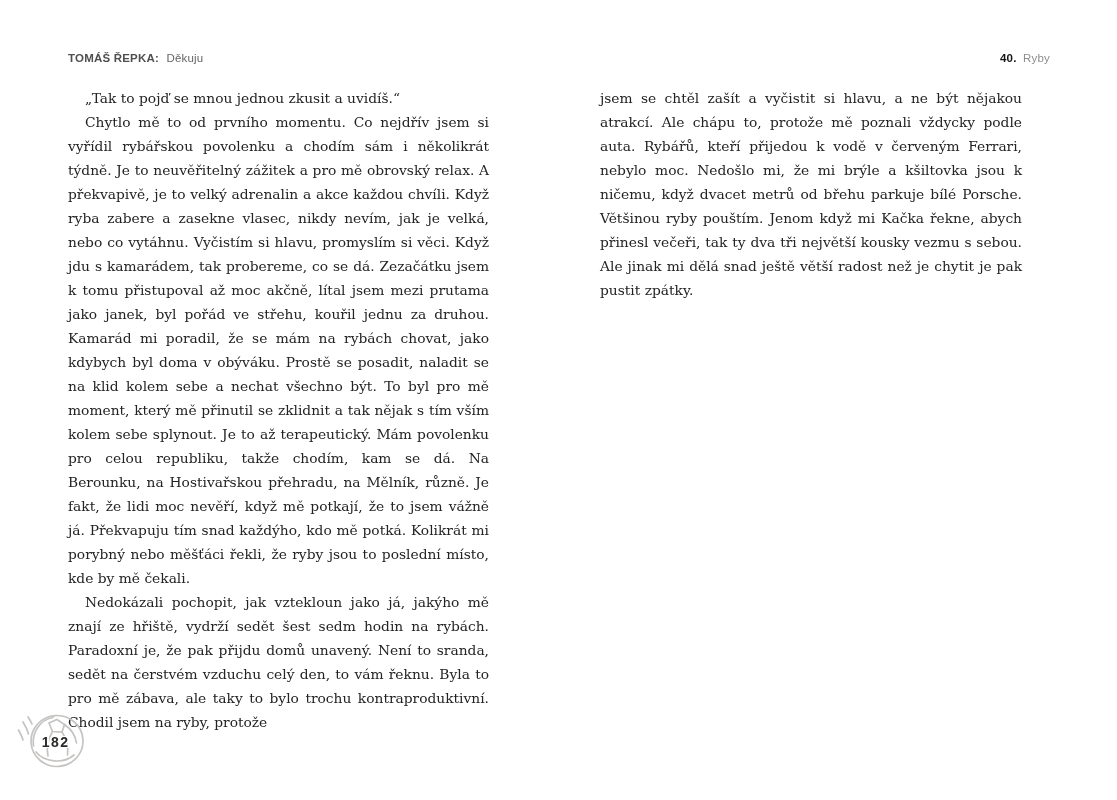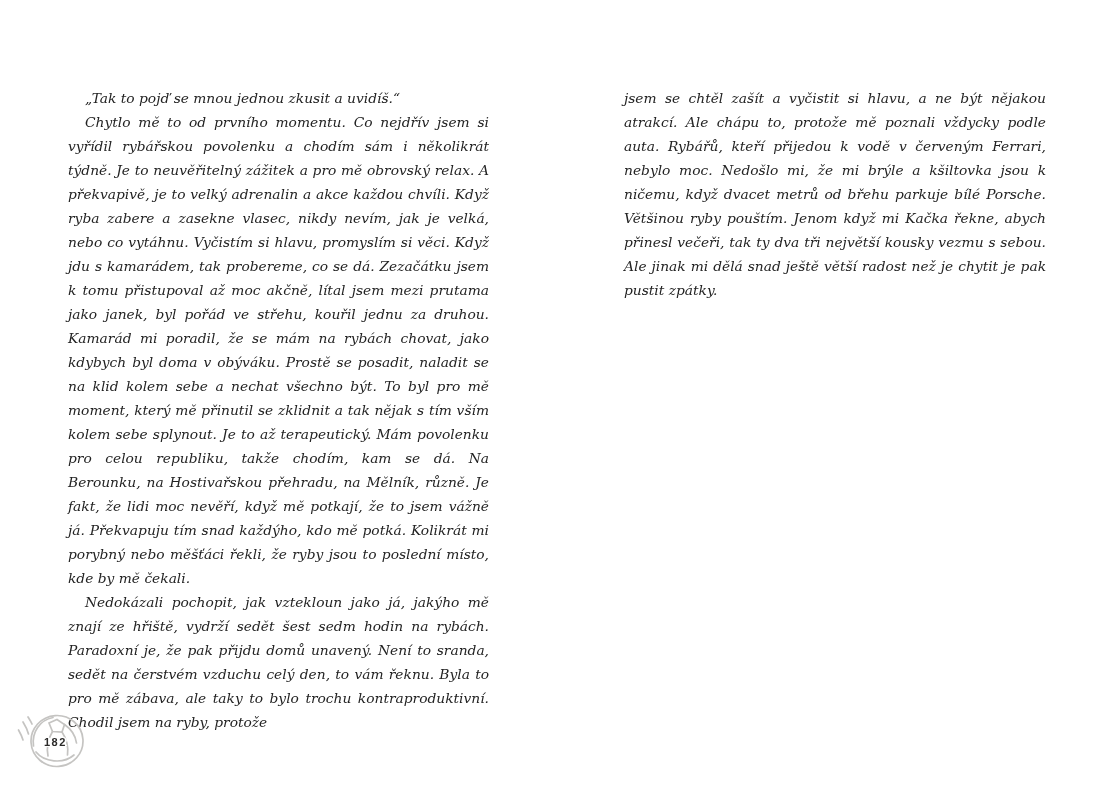--- a/index.html
+++ b/index.html
@@ -27,29 +27,28 @@
   }
   .header-left .author { font-weight: 700; color: #4f4f4f; }
   .header-left .book-title { font-weight: 400; color: #666666; margin-left: 4px; }
   .header-right .chapter-num { font-weight: 700; color: #151515; }
   .header-right .chapter-title { font-weight: 400; color: #8d8d8d; margin-left: 3px; }
   .col {
     position: absolute;
     top: 86px;
   }
   .col-left  { left: 68px;  width: 421px; }
-  .col-right { left: 624px; width: 422px; }
+  .col-right { left: 600px; width: 422px; }
   .para {
     margin: 0;
     font-size: 13.8px;
     line-height: 24px;
     text-align: justify;
     color: #232323;
     hyphens: none;
-    font-style: italic;
   }
   .para.indent { text-indent: 17px; }
   .page-badge {
     position: absolute;
     left: 16px;
     top: 710px;
     width: 76px;
     height: 64px;
   }
   .page-badge svg {
@@ -57,34 +56,44 @@
     left: 0; top: 0;
     width: 100%; height: 100%;
   }
   .page-num {
     position: absolute;
     left: 50%;
     top: 50%;
     transform: translate(-44%, -52%);
     font-family: "Liberation Sans", sans-serif;
     font-weight: 700;
-    font-size: 11px;
+    font-size: 14px;
     letter-spacing: 1.5px;
     color: #2b2a29;
     text-shadow:
       -1px -1px 0 #fff, 1px -1px 0 #fff,
       -1px  1px 0 #fff, 1px  1px 0 #fff,
       -2px  0   0 #fff, 2px  0   0 #fff;
   }
 </style>
 </head>
 <body>
 
 <div class="page">
 
+  <header class="page-header">
+    <div class="header-left">
+      <span class="author">TOMÁŠ ŘEPKA:</span>
+      <span class="book-title">Děkuju</span>
+    </div>
+    <div class="header-right">
+      <span class="chapter-num">40.</span>
+      <span class="chapter-title">Ryby</span>
+    </div>
+  </header>
 
   <section class="col col-left">
     <p class="para indent">„Tak to pojď se mnou jednou zkusit a uvidíš.“</p>
     <p class="para indent">Chytlo mě to od prvního momentu. Co nejdřív jsem si vyřídil rybářskou povolenku a chodím sám i několikrát týdně. Je to neuvěřitelný zážitek a pro mě obrovský relax. A překvapivě, je to velký adrenalin a akce každou chvíli. Když ryba zabere a zasekne vlasec, nikdy nevím, jak je velká, nebo co vytáhnu. Vyčistím si hlavu, promyslím si věci. Když jdu s kamarádem, tak probereme, co se dá. Zezačátku jsem k tomu přistupoval až moc akčně, lítal jsem mezi prutama jako janek, byl pořád ve střehu, kouřil jednu za druhou. Kamarád mi poradil, že se mám na rybách chovat, jako kdybych byl doma v obýváku. Prostě se posadit, naladit se na klid kolem sebe a nechat všechno být. To byl pro mě moment, který mě přinutil se zklidnit a tak nějak s tím vším kolem sebe splynout. Je to až terapeutický. Mám povolenku pro celou republiku, takže chodím, kam se dá. Na Berounku, na Hostivařskou přehradu, na Mělník, různě. Je fakt, že lidi moc nevěří, když mě potkají, že to jsem vážně já. Překvapuju tím snad každýho, kdo mě potká. Kolikrát mi porybný nebo měšťáci řekli, že ryby jsou to poslední místo, kde by mě čekali.</p>
     <p class="para indent">Nedokázali pochopit, jak vztekloun jako já, jakýho mě znají ze hřiště, vydrží sedět šest sedm hodin na rybách. Paradoxní je, že pak přijdu domů unavený. Není to sranda, sedět na čerstvém vzduchu celý den, to vám řeknu. Byla to pro mě zábava, ale taky to bylo trochu kontraproduktivní. Chodil jsem na ryby, protože</p>
   </section>
 
   <section class="col col-right">
     <p class="para">jsem se chtěl zašít a vyčistit si hlavu, a ne být nějakou atrakcí. Ale chápu to, protože mě poznali vždycky podle auta. Rybářů, kteří přijedou k vodě v červeným Ferrari, nebylo moc. Nedošlo mi, že mi brýle a kšiltovka jsou k ničemu, když dvacet metrů od břehu parkuje bílé Porsche. Většinou ryby pouštím. Jenom když mi Kačka řekne, abych přinesl večeři, tak ty dva tři největší kousky vezmu s sebou. Ale jinak mi dělá snad ještě větší radost než je chytit je pak pustit zpátky.</p>
   </section>

